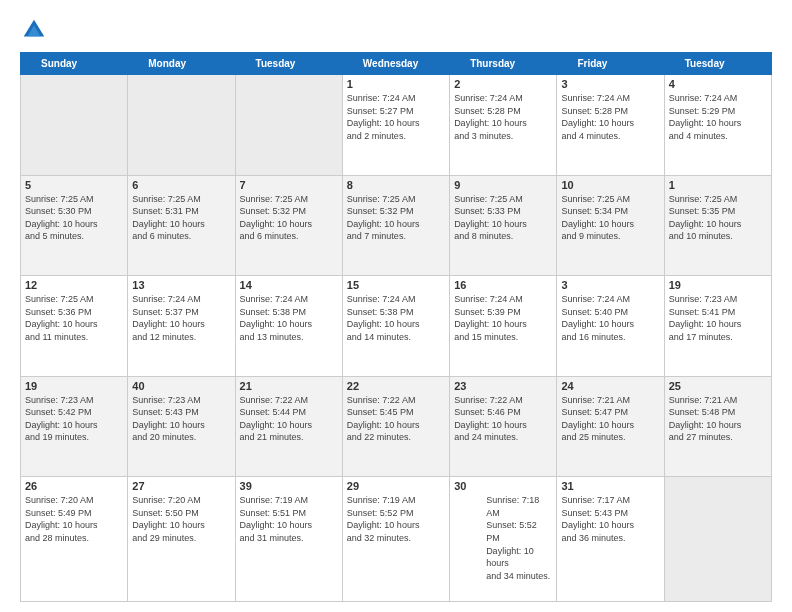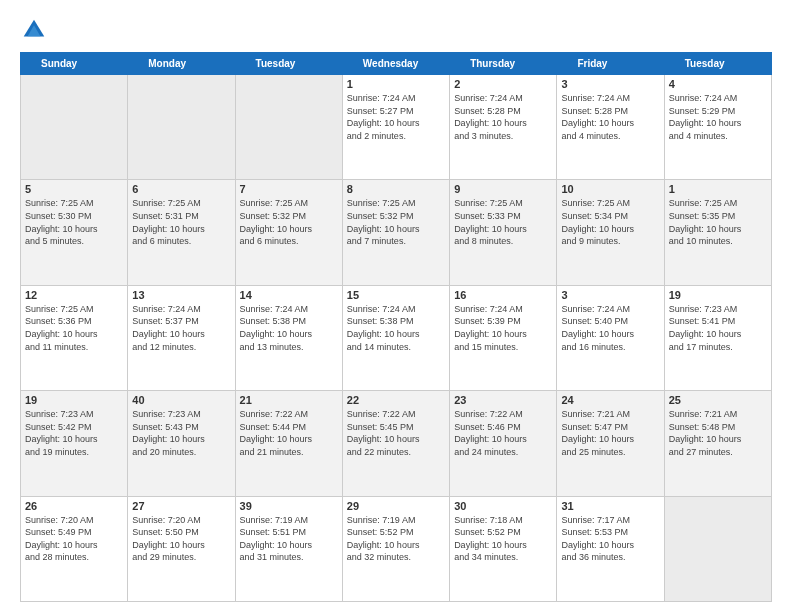--- a/index.html
+++ b/index.html
@@ -350,29 +350,29 @@
           </td>
           <td>
             <span class="day-num">29</span>
             <div class="day-info" style="white-space: pre-line;">Sunrise: 7:19 AM
 Sunset: 5:52 PM
 Daylight: 10 hours
 and 32 minutes.</div>
           </td>
           <td>
             <span class="day-num">30</span>
-            <div class="day-info" style="white-space: pre-line;">Sunrise: 7:18 AM
+            <div class="day-info" style="white-space: pre-line; margin-left: 32px;">Sunrise: 7:18 AM
 Sunset: 5:52 PM
 Daylight: 10 hours
 and 34 minutes.</div>
           </td>
           <td>
             <span class="day-num">31</span>
             <div class="day-info" style="white-space: pre-line;">Sunrise: 7:17 AM
-Sunset: 5:53 PM
+Sunset: 5:43 PM
 Daylight: 10 hours
 and 36 minutes.</div>
           </td>
           <td class="empty-cell"></td>
         </tr>
       </tbody>
   </table>
 </div>
 
 </body></html>

